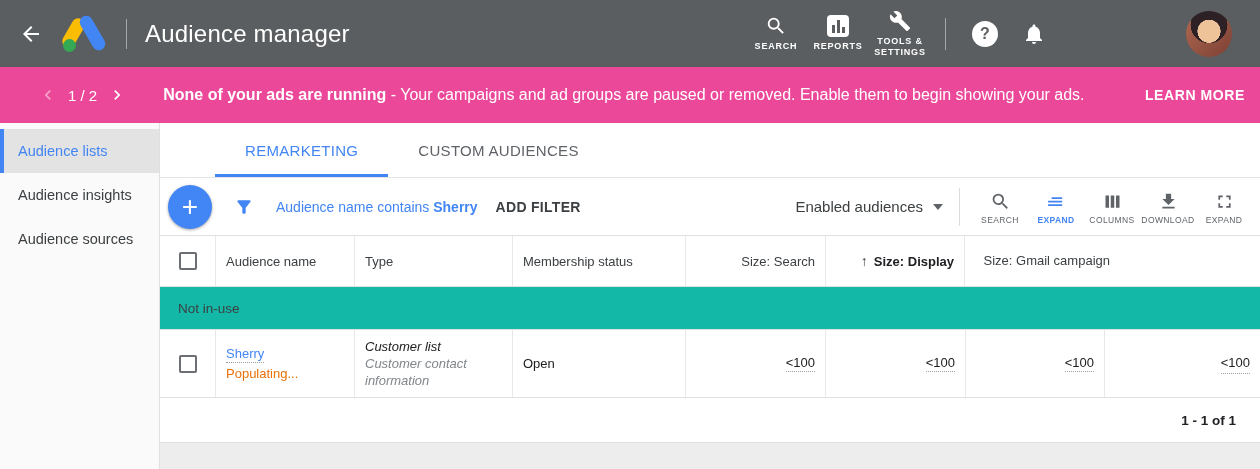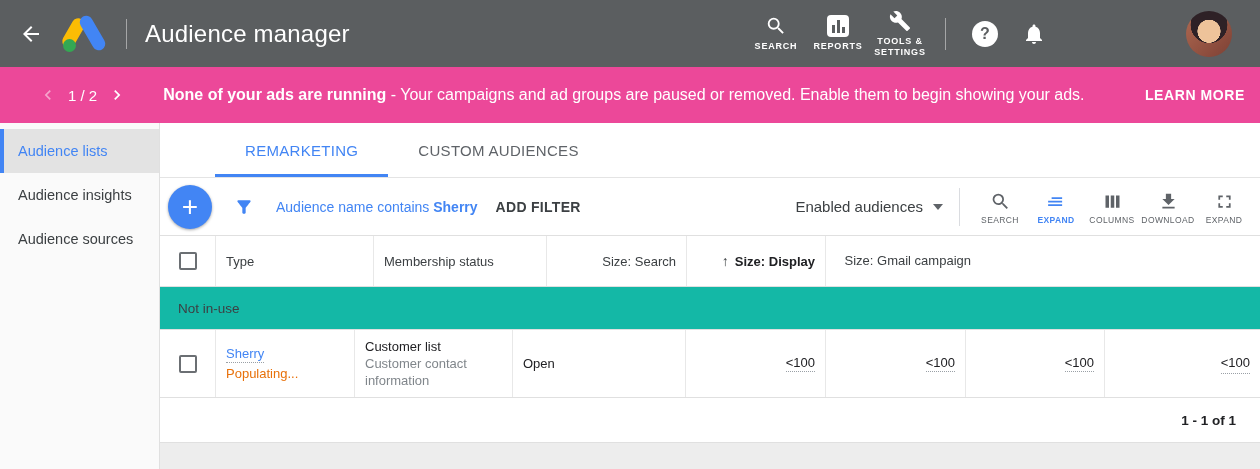--- a/index.html
+++ b/index.html
@@ -83,21 +83,21 @@
   .checkbox { width:18px; height:18px; border:2px solid #6b6f73; border-radius:2px; background:#fff; cursor:pointer; }
 
   .group-row { height:43px; background:#14b8a6; border-bottom:1px solid #e0e0e0; display:flex; align-items:center; padding-left:18px; font-size:13.5px; color:#3c4043; }
 
   .trow { height:68px; display:flex; border-bottom:1px solid #e0e0e0; }
   .td { display:flex; align-items:center; font-size:13px; color:#212124; padding:0 10px; border-right:1px solid #e8e8e8; }
   .td:last-child { border-right:none; }
   .name-cell { flex-direction:column; align-items:flex-start; justify-content:center; gap:3px; }
   .link { color:#4285f4; border-bottom:1px dotted #9aa0a6; padding-bottom:1px; cursor:pointer; }
   .populating { color:#e8710a; }
-  .type-cell { flex-direction:column; align-items:flex-start; justify-content:center; line-height:17px; }
+  .type-cell { flex-direction:column; align-items:flex-start; justify-content:center; line-height:17px;font-style:italic; }
   .type-sub { color:#80868b; }
   .dotted-val { border-bottom:1px dotted #9aa0a6; padding-bottom:1px; }
 
   .tfoot { height:45px; display:flex; align-items:center; justify-content:flex-end; padding-right:24px; font-size:13.5px; color:#202124; font-weight:bold; border-bottom:1px solid #e0e0e0;text-align:center; }
   .canvas-rest { flex:1; background:#ededed; }
 
   svg { display:block; }
 </style>
 </head>
 <body>
@@ -232,20 +232,21 @@
             </svg>
           <span class="lbl">EXPAND</span>
         </div>
       </div>
     </div>
 
     <div class="thead">
       <div class="th col-check">
           <span class="checkbox"></span>
         </div>
+      <div class="th col-name">Audience name</div>
       <div class="th col-type">Type</div>
       <div class="th col-mem">Membership status</div>
       <div class="th col-s1 num">Size: Search</div>
       <div class="th col-s3 num sorted">
           <span class="sort-arrow">↑</span>
           <span>Size: Display</span>
         </div>
       <div class="th col-s4 num">Size: Gmail campaign</div>
     </div>
 

